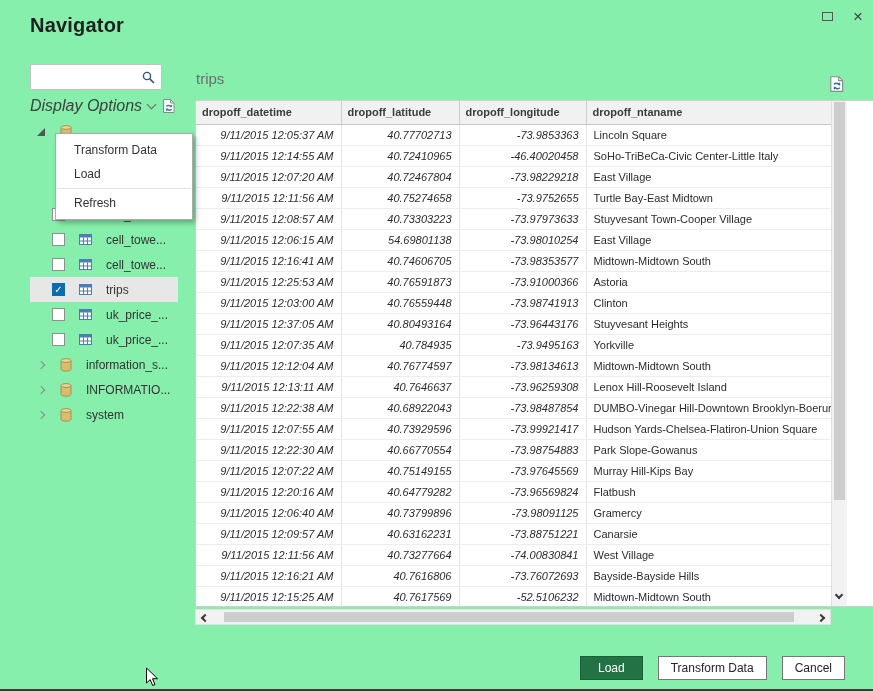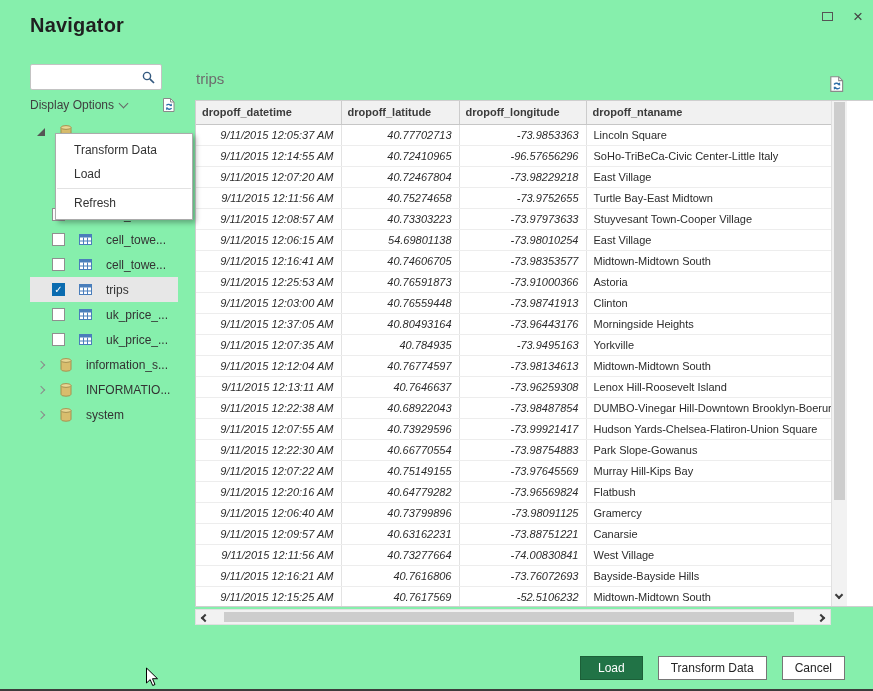--- a/index.html
+++ b/index.html
@@ -11,21 +11,21 @@
   }
   .title { position:absolute; left:30px; top:14px; font-size:20px; font-weight:700; color:#1f1f1f; letter-spacing:0.2px; }
   .win-controls { position:absolute; top:6px; right:10px; display:flex; gap:20px; align-items:center; height:20px; }
   .max-btn { width:11px; height:9px; border:1px solid #555; display:inline-block; cursor:default; }
   .close-btn { font-size:17px; color:#444; line-height:1; cursor:default; }
 
   
   .searchbox { position:absolute; left:30px; top:64px; width:132px; height:26px; border:1px solid #c3c3c3; border-radius:2px; display:flex; align-items:center; background:#fff; }
   .searchbox input { flex:1; min-width:0; border:none; outline:none; height:100%; padding:0 4px 0 8px; font-size:12px; background:transparent; font-family:inherit; }
   .search-icon { padding-right:6px; display:flex; }
-  .display-options { position:absolute; left:30px; top:97px; width:146px; display:flex; align-items:center; font-size:12px; color:#404040; }
+  .display-options { position:absolute; left:30px; top:97px; width:146px; display:flex; align-items:center; font-size:16px; color:#404040;font-style:italic; }
   .dd-caret { width:7px; height:7px; margin:-3px 0 0 6px; border-right:1.4px solid #666; border-bottom:1.4px solid #666; transform:rotate(45deg); }
   .refresh-small { margin-left:auto; display:flex; }
 
   .tree { position:absolute; left:30px; top:119px; width:148px; font-size:12px; color:#333; }
   .tree-row { height:25px; display:flex; align-items:center; gap:14px; cursor:default; }
   .tree-row:first-child { margin-bottom:58px; }
   .tree-row.level0 { padding-left:6px; }
   .tree-row.level1 { padding-left:22px; }
   .tree-row.selected { background:#e7e7e7; }
   .twisty { flex:none; width:10px; height:10px; display:flex; align-items:center; justify-content:center; }
@@ -267,21 +267,21 @@
         <tbody>
             <tr>
               <td class="num">9/11/2015 12:05:37 AM</td>
               <td class="num">40.77702713</td>
               <td class="num">-73.9853363</td>
               <td class="txt">Lincoln Square</td>
             </tr>
             <tr>
               <td class="num">9/11/2015 12:14:55 AM</td>
               <td class="num">40.72410965</td>
-              <td class="num">-96.57656296</td>
+              <td class="num">-46.40020458</td>
               <td class="txt">SoHo-TriBeCa-Civic Center-Little Italy</td>
             </tr>
             <tr>
               <td class="num">9/11/2015 12:07:20 AM</td>
               <td class="num">40.72467804</td>
               <td class="num">-73.98229218</td>
               <td class="txt">East Village</td>
             </tr>
             <tr>
               <td class="num">9/11/2015 12:11:56 AM</td>
@@ -316,21 +316,21 @@
             <tr>
               <td class="num">9/11/2015 12:03:00 AM</td>
               <td class="num">40.76559448</td>
               <td class="num">-73.98741913</td>
               <td class="txt">Clinton</td>
             </tr>
             <tr>
               <td class="num">9/11/2015 12:37:05 AM</td>
               <td class="num">40.80493164</td>
               <td class="num">-73.96443176</td>
-              <td class="txt">Morningside Heights</td>
+              <td class="txt">Stuyvesant Heights</td>
             </tr>
             <tr>
               <td class="num">9/11/2015 12:07:35 AM</td>
               <td class="num">40.784935</td>
               <td class="num">-73.9495163</td>
               <td class="txt">Yorkville</td>
             </tr>
             <tr>
               <td class="num">9/11/2015 12:12:04 AM</td>
               <td class="num">40.76774597</td>

